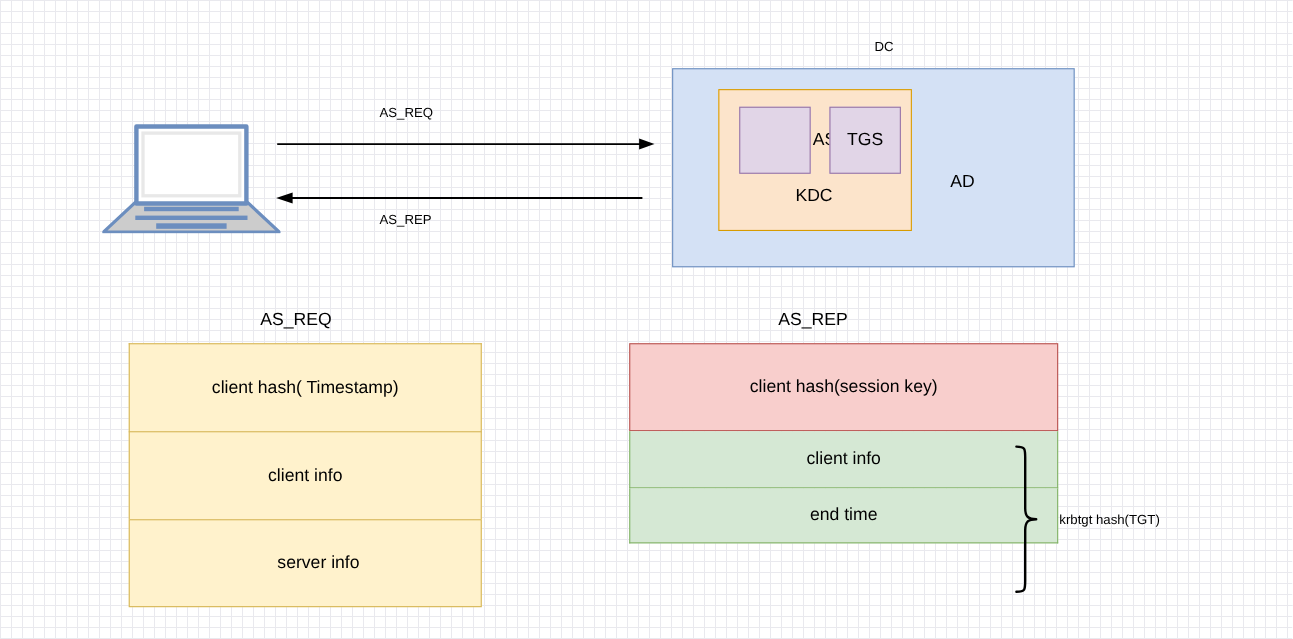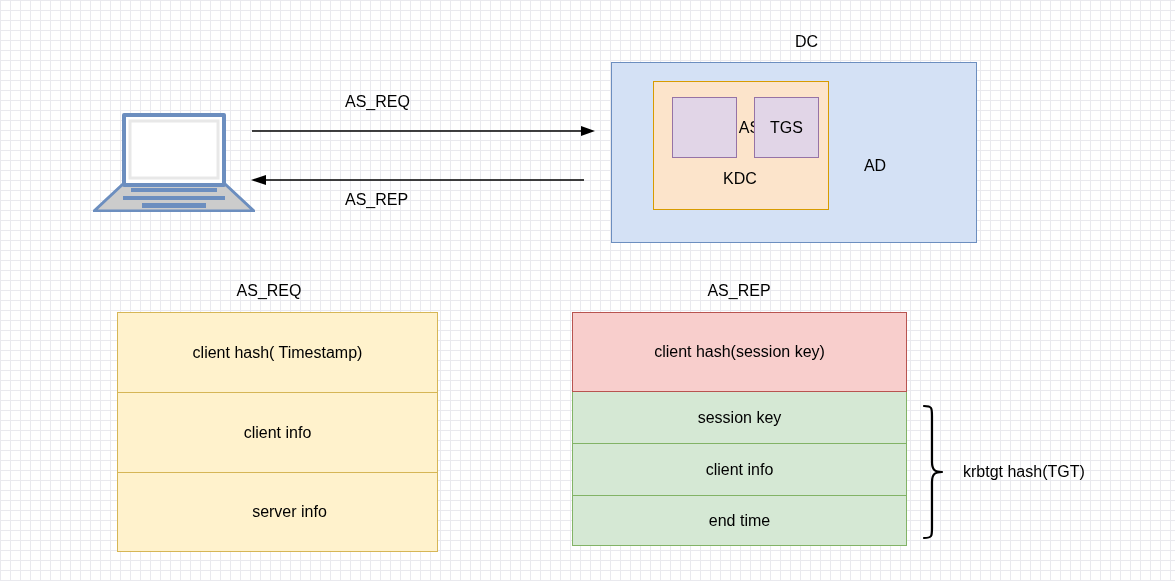--- a/index.html
+++ b/index.html
@@ -18,21 +18,21 @@
       linear-gradient(to bottom, #e9e9ee 1px, transparent 1px),
       linear-gradient(to right, #d0d0d6 1px, transparent 1px),
       linear-gradient(to bottom, #d0d0d6 1px, transparent 1px);
     background-size: 10px 10px, 10px 10px, 50px 50px, 50px 50px;
     background-position: 0 0, 0 0, 0 0, 0 0;
     font-family: "Liberation Sans", sans-serif;
   }
   .lbl {
     position: absolute;
     color: #000000;
-    font-size: 16px;
+    font-size: 12px;
     line-height: 18px;
     white-space: nowrap;
     font-family: "Liberation Sans", sans-serif;
   }
   .box {
     position: absolute;
     box-sizing: border-box;
   }
   
   #ad-box {
@@ -83,21 +83,21 @@
     margin-left: 17px;
   }
   #req-table { left: 100px; top: 312px; width: 338px; }
   #req-table .trow {
     background: #fff2cc;
     border: 1px solid #d6b656;
     border-bottom: none;
     height: 80px;
   }
   #req-table .trow:last-child { border-bottom: 1px solid #d6b656; padding-left: 24px; }
-  #rep-table { left: 572px; top: 312px; width: 335px; text-align: center; }
+  #rep-table { left: 572px; top: 312px; width: 390px; text-align: center; }
   #rep-table .rrow {
     box-sizing: border-box;
     display: flex;
     align-items: center;
     justify-content: center;
     font-size: 16px;
     color: #000;
     font-family: "Liberation Sans", sans-serif;
     white-space: nowrap;
   }
@@ -158,21 +158,20 @@
   <div class="centerlbl" style="left:219px; top:282px; width:100px; height:18px;">AS_REQ</div>
   <div class="tbl" id="req-table">
     <div class="trow">client hash( Timestamp)</div>
     <div class="trow">client info</div>
     <div class="trow">server info</div>
   </div>
 
   <div class="centerlbl" style="left:689px; top:282px; width:100px; height:18px;">AS_REP</div>
   <div class="tbl" id="rep-table">
     <div class="rrow pink">client hash(session key)</div>
-    <div class="rrow green">session key</div>
     <div class="rrow green">client info</div>
     <div class="rrow green last">end time</div>
   </div>
 
   <div id="brace">
     <svg width="22" height="136" viewBox="0 0 22 136" xmlns="http://www.w3.org/2000/svg">
       <path d="M2 2 C10 2, 10 4, 10 12 L10 58 C10 66, 13 68, 20 68 C13 68, 10 70, 10 78 L10 124 C10 132, 10 134, 2 134" fill="none" stroke="#000000" stroke-width="2.2" stroke-linecap="round" stroke-linejoin="round"></path>
     </svg>
   </div>
   <div class="lbl" style="left:963px; top:463px;">krbtgt hash(TGT)</div>

